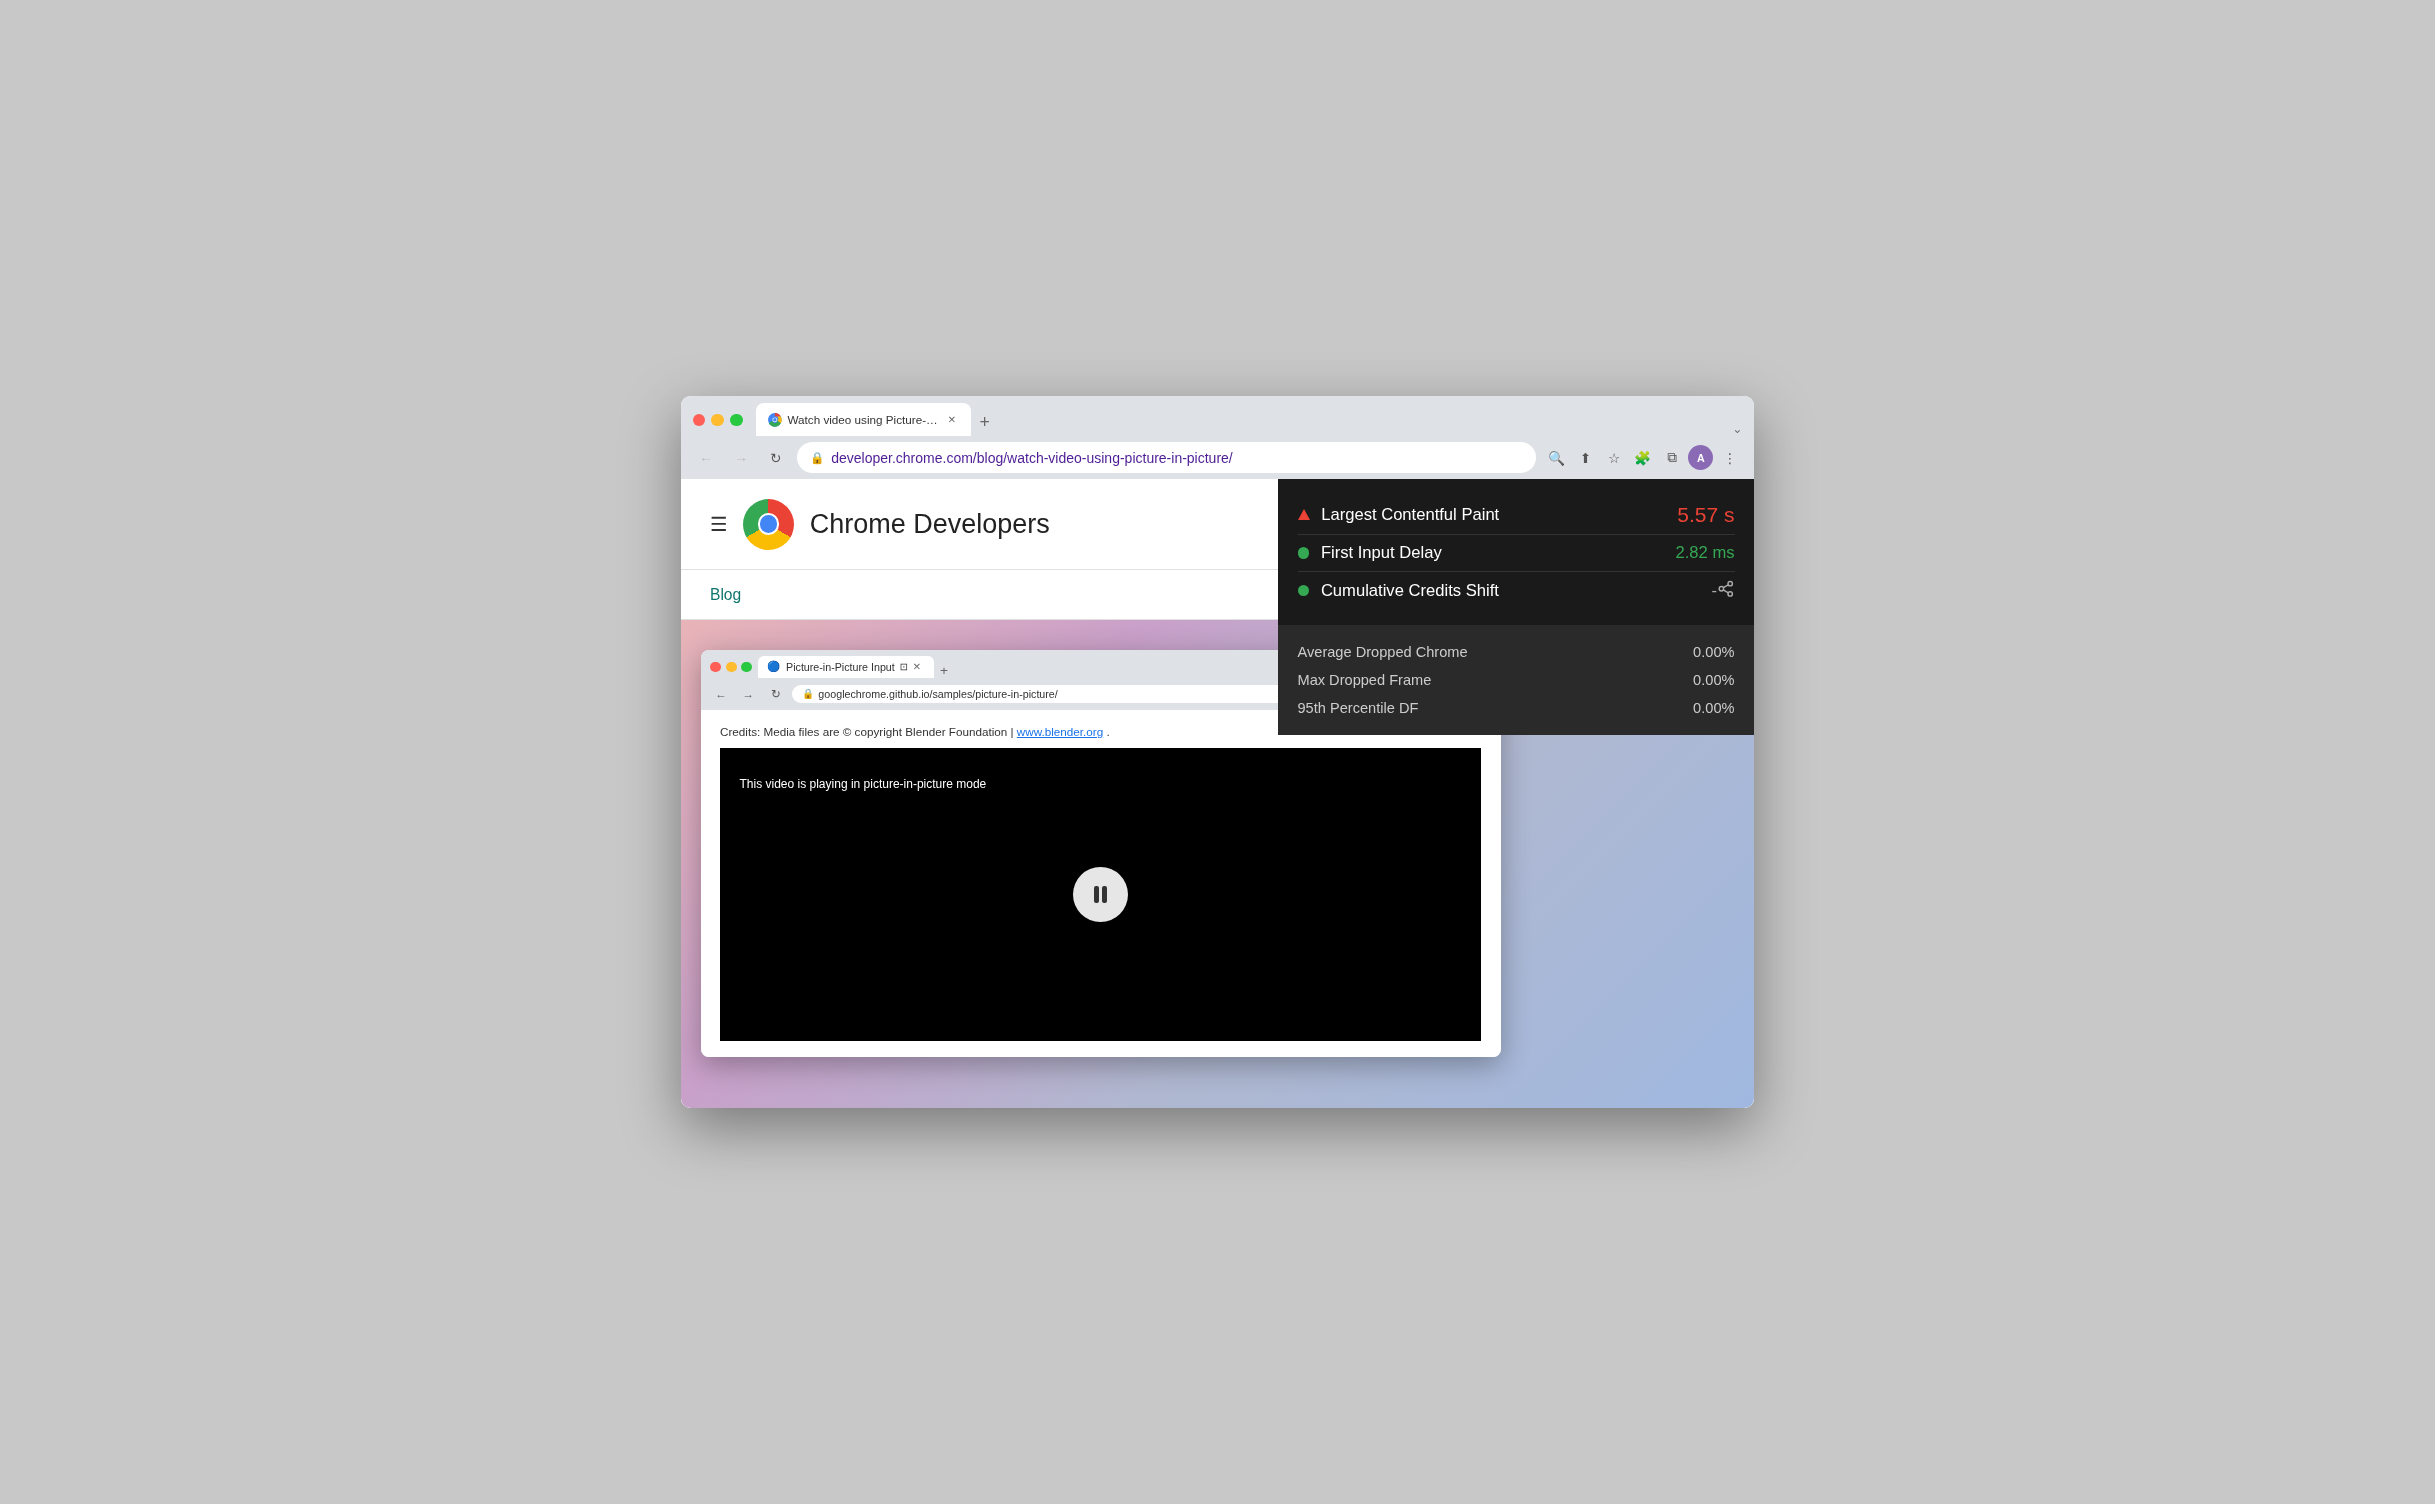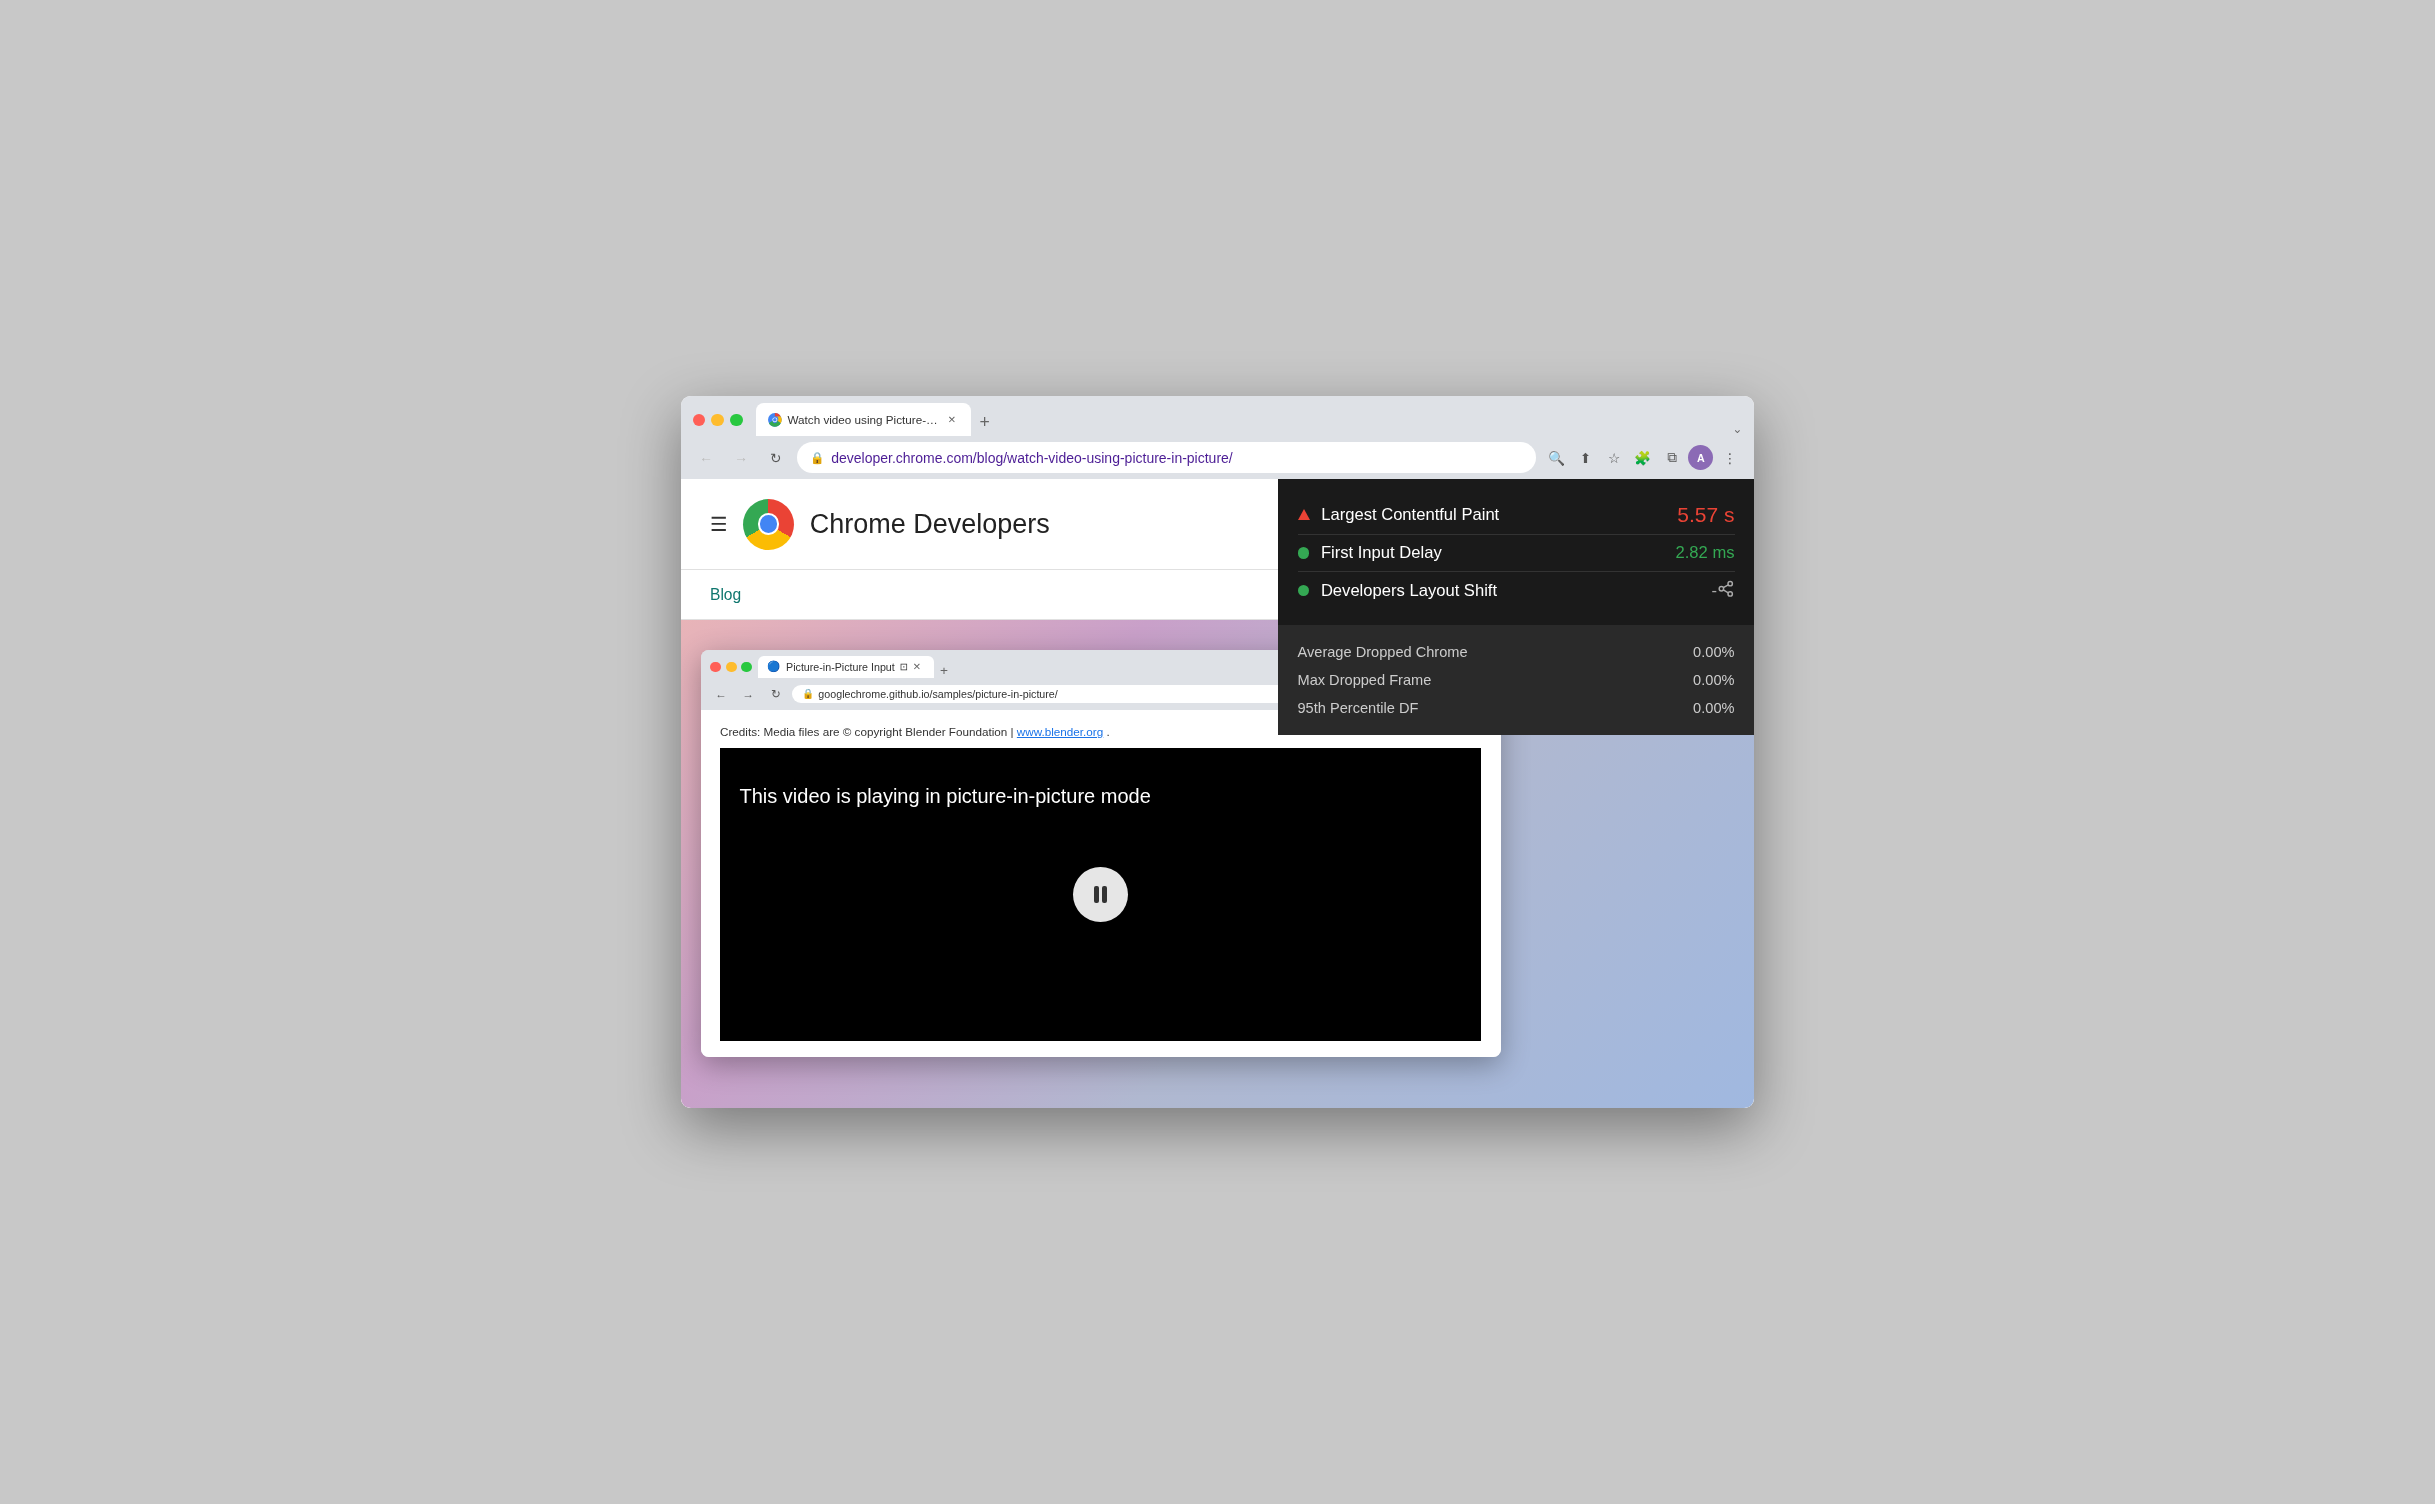--- a/index.html
+++ b/index.html
@@ -346,22 +346,21 @@
       align-items: center;
       justify-content: center;
       position: relative;
     }
 
     .video-subtitle {
       position: absolute;
       top: 29px;
       left: 19.5px;
       color: #fff;
-      font-size: 20px;
-      margin-top: 8px;
+      font-size: 12px;
     }
 
     .pause-btn {
       width: 55px; height: 55px;
       border-radius: 50%;
       background: rgba(255,255,255,0.9);
       display: flex; align-items: center; justify-content: center;
       cursor: pointer;
     }
 
@@ -583,21 +582,21 @@
         </div>
 
         <div class="perf-metric">
           <div class="perf-dot dot-green"></div>
           <span class="perf-label">First Input Delay</span>
           <span class="perf-value-green">2.82 ms</span>
         </div>
 
         <div class="perf-metric">
           <div class="perf-dot dot-green"></div>
-          <span class="perf-label">Developers Layout Shift</span>
+          <span class="perf-label">Cumulative Credits Shift</span>
           <span class="perf-value-dash">-</span>
           <div class="share-icon-wrap">
             <svg width="17.6" height="17.6" viewBox="0 0 24 24" fill="#aaa">
               <circle cx="18" cy="5" r="3" stroke="#aaa" stroke-width="2" fill="none"></circle>
               <circle cx="6" cy="12" r="3" stroke="#aaa" stroke-width="2" fill="none"></circle>
               <circle cx="18" cy="19" r="3" stroke="#aaa" stroke-width="2" fill="none"></circle>
               <line x1="8.59" y1="13.51" x2="15.42" y2="17.49" stroke="#aaa" stroke-width="2"></line>
               <line x1="15.41" y1="6.51" x2="8.59" y2="10.49" stroke="#aaa" stroke-width="2"></line>
             </svg>
           </div>

